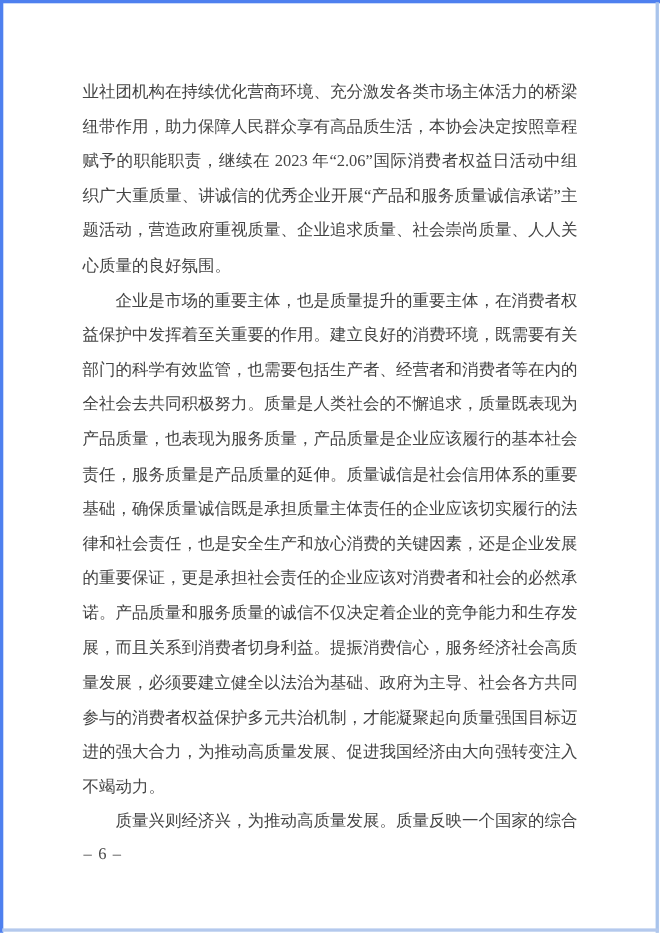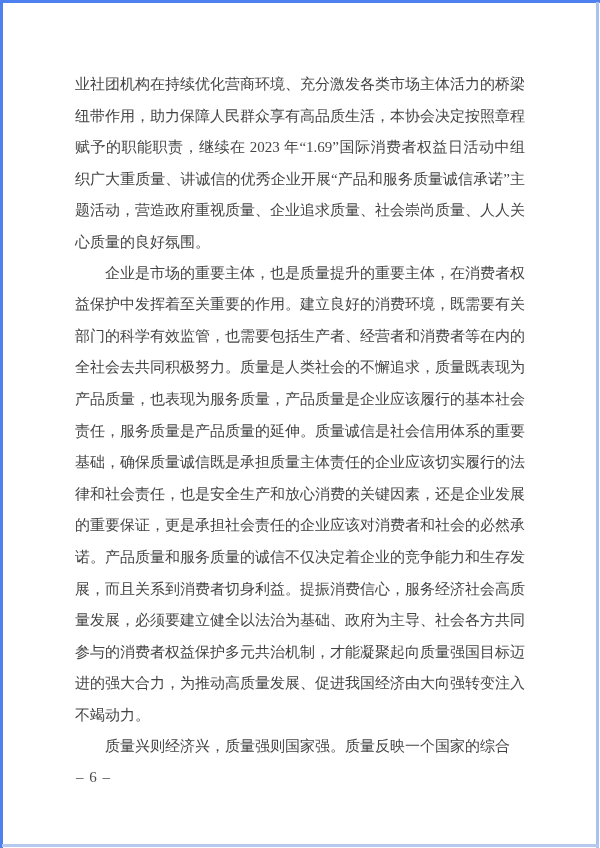--- a/index.html
+++ b/index.html
@@ -73,18 +73,18 @@
 </style>
 </head>
 <body>
 
 <div class="border-top"></div>
 <div class="border-left"></div>
 <div class="border-right"></div>
 <div class="border-bottom"></div>
 
 <div class="text-block">
-  <p>业社团机构在持续优化营商环境、充分激发各类市场主体活力的桥梁纽带作用，助力保障人民群众享有高品质生活，本协会决定按照章程赋予的职能职责，继续在 2023 年“1.69”国际消费者权益日活动中组织广大重质量、讲诚信的优秀企业开展“产品和服务质量诚信承诺”主题活动，营造政府重视质量、企业追求质量、社会崇尚质量、人人关心质量的良好氛围。</p>
+  <p>业社团机构在持续优化营商环境、充分激发各类市场主体活力的桥梁纽带作用，助力保障人民群众享有高品质生活，本协会决定按照章程赋予的职能职责，继续在 2023 年“2.06”国际消费者权益日活动中组织广大重质量、讲诚信的优秀企业开展“产品和服务质量诚信承诺”主题活动，营造政府重视质量、企业追求质量、社会崇尚质量、人人关心质量的良好氛围。</p>
   <p class="indent">企业是市场的重要主体，也是质量提升的重要主体，在消费者权益保护中发挥着至关重要的作用。建立良好的消费环境，既需要有关部门的科学有效监管，也需要包括生产者、经营者和消费者等在内的全社会去共同积极努力。质量是人类社会的不懈追求，质量既表现为产品质量，也表现为服务质量，产品质量是企业应该履行的基本社会责任，服务质量是产品质量的延伸。质量诚信是社会信用体系的重要基础，确保质量诚信既是承担质量主体责任的企业应该切实履行的法律和社会责任，也是安全生产和放心消费的关键因素，还是企业发展的重要保证，更是承担社会责任的企业应该对消费者和社会的必然承诺。产品质量和服务质量的诚信不仅决定着企业的竞争能力和生存发展，而且关系到消费者切身利益。提振消费信心，服务经济社会高质量发展，必须要建立健全以法治为基础、政府为主导、社会各方共同参与的消费者权益保护多元共治机制，才能凝聚起向质量强国目标迈进的强大合力，为推动高质量发展、促进我国经济由大向强转变注入不竭动力。</p>
-  <p class="indent">质量兴则经济兴，质量强则国家强。质量反映一个国家的综合</p>
+  <p class="indent">质量兴则经济兴，为推动高质量发展。质量反映一个国家的综合</p>
 </div>
 
 <div class="page-number">– 6 –</div>
 
 </body></html>

